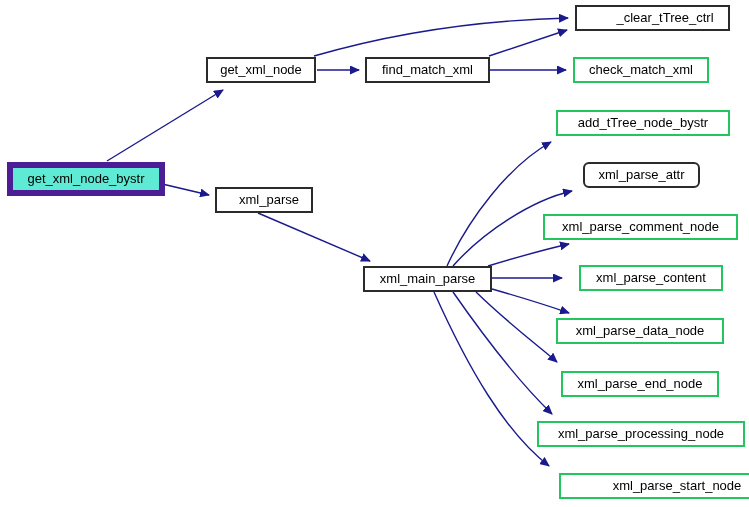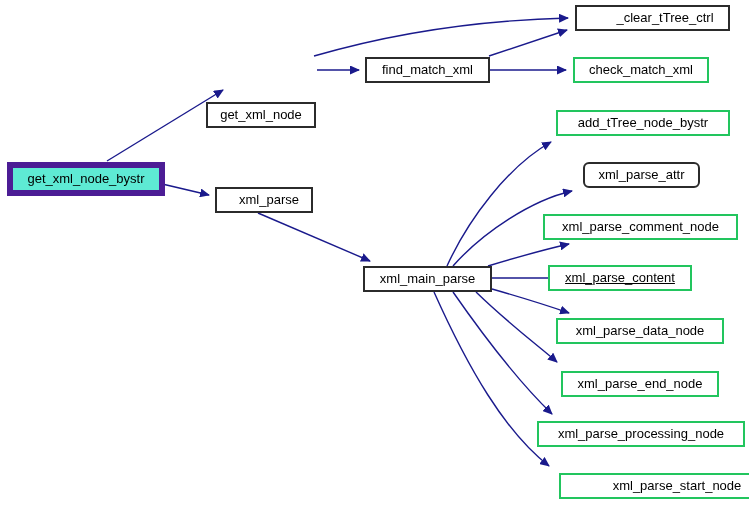--- a/index.html
+++ b/index.html
@@ -69,39 +69,39 @@
     <path class="edge" d="M488,266 C518,257 542,250 569,244" marker-end="url(#arrow)"></path>
     <path class="edge" d="M492,278 L562,278" marker-end="url(#arrow)"></path>
     <path class="edge" d="M492,289 C520,297 546,305 569,313" marker-end="url(#arrow)"></path>
     <path class="edge" d="M476,292 C510,325 540,347 557,362" marker-end="url(#arrow)"></path>
     <path class="edge" d="M453,292 C492,348 525,388 552,414" marker-end="url(#arrow)"></path>
     <path class="edge" d="M434,292 C468,368 505,432 549,466" marker-end="url(#arrow)"></path>
   </svg>
 
   <div class="node current" style="left:7px;   top:162px; width:146px;">get_xml_node_bystr</div>
 
-  <div class="node black" style="left:206px; top:57px;  width:106px;margin-top:45px;">get_xml_node</div>
+  <div class="node black" style="left:206px; top:57px;  width:106px;">get_xml_node</div>
 
   <div class="node black" style="left:365px; top:57px;  width:121px;">find_match_xml</div>
 
   <div class="node black" style="left:575px; top:5px;   width:126px;padding-left:25px;">_clear_tTree_ctrl</div>
 
   <div class="node red" style="left:573px; top:57px;  width:132px;">check_match_xml</div>
 
   <div class="node black" style="left:215px; top:187px; width:84px;padding-left:10px;">xml_parse</div>
 
   <div class="node black" style="left:363px; top:266px; width:125px;">xml_main_parse</div>
 
   <div class="node red" style="left:556px; top:110px; width:170px;">add_tTree_node_bystr</div>
 
   <div class="node black" style="left:583px; top:162px; width:113px;border-radius:6px;">xml_parse_attr</div>
 
   <div class="node red" style="left:543px; top:214px; width:191px;">xml_parse_comment_node</div>
 
-  <div class="node red" style="left:548px; top:265px; width:140px;text-decoration:underline;">xml_parse_content</div>
+  <div class="node red" style="left:579px; top:265px; width:140px;">xml_parse_content</div>
 
   <div class="node red" style="left:556px; top:318px; width:164px;">xml_parse_data_node</div>
 
   <div class="node red" style="left:561px; top:371px; width:154px;">xml_parse_end_node</div>
 
   <div class="node red" style="left:537px; top:421px; width:204px;">xml_parse_processing_node</div>
 
   <div class="node red" style="left:559px; top:473px; width:160px;padding-left:36px;">xml_parse_start_node</div>
 
 </div>

